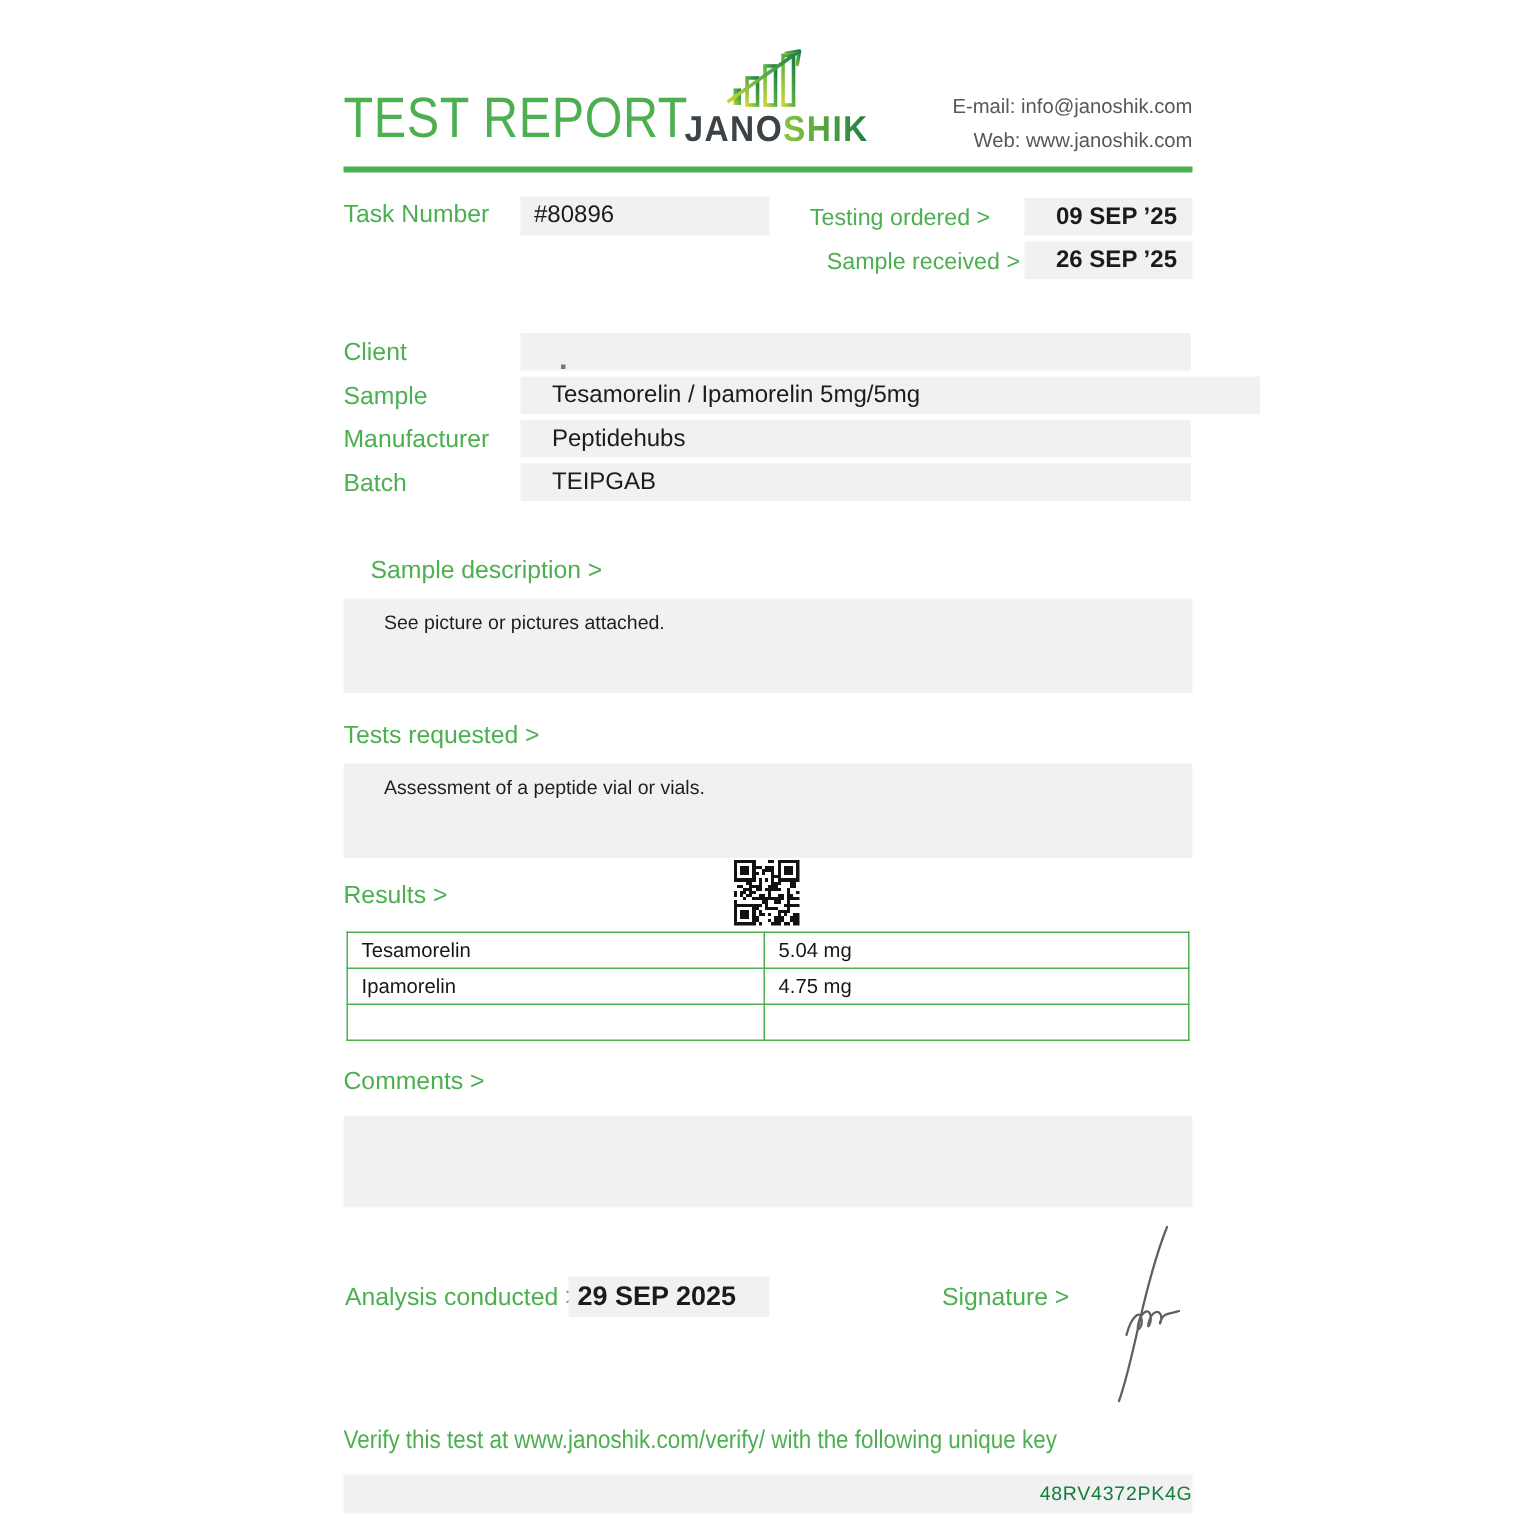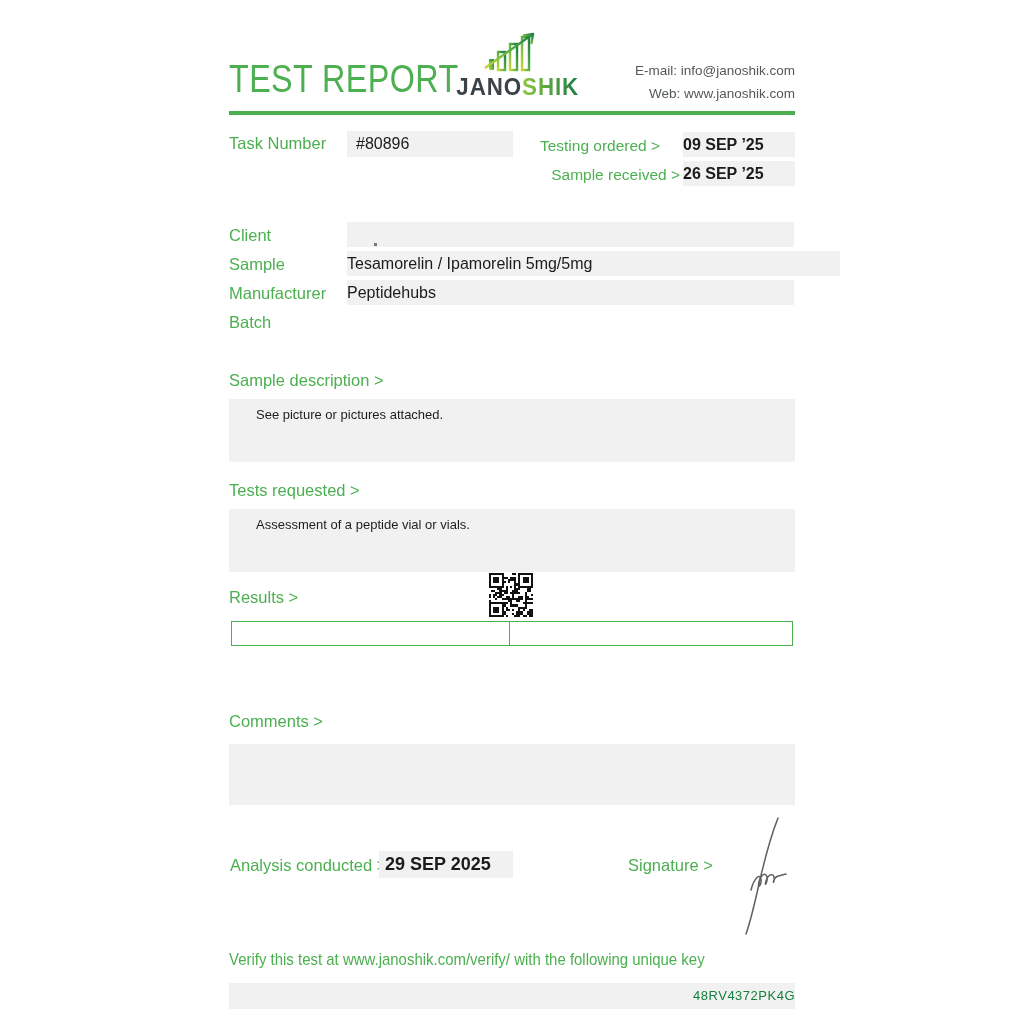--- a/index.html
+++ b/index.html
@@ -26,21 +26,21 @@
              transform:scaleX(.93);transform-origin:center top;text-align:center}
   .logo-dark{color:var(--logodark)}
   .logo-green{background:linear-gradient(90deg,#8cc63f,#1c7d43);
               -webkit-background-clip:text;background-clip:text;color:transparent}
   table.results{position:absolute;border-collapse:collapse;table-layout:fixed;width:562px}
   table.results td{border:1.5px solid var(--tborder);height:24px;
                    font-size:13.5px;color:#161616;padding:0 0 0 9px;background:#fff;white-space:nowrap}
   .verify{font-size:17px;color:var(--green);white-space:nowrap;
           transform:scaleX(.88);transform-origin:left top}
   .key-box{text-align:right;font-size:13px;letter-spacing:.5px;color:#15803d;line-height:26px}
-  .lh25{line-height:25px;padding-left:0}
+  .lh25{line-height:25px;padding-left:21px}
   .lh26{line-height:26px;padding-left:9px}
   .lh27{line-height:27px;padding-left:6px;font-size:18px;font-weight:600;white-space:nowrap}
 </style>
 </head>
 <body>
 
 <div id="page">
 
   <div class="abs title" style="left:229px;top:58px">TEST REPORT</div>
 
@@ -96,22 +96,25 @@
   <div class="gbox" style="left:347px;top:251px;width:493px;height:25px">
     <div class="val lh25">Tesamorelin / Ipamorelin 5mg/5mg</div>
   </div>
 
   <div class="abs label" style="left:229px;top:284px">Manufacturer</div>
   <div class="gbox" style="left:347px;top:280px;width:447px;height:25px">
     <div class="val lh25">Peptidehubs</div>
   </div>
 
   <div class="abs label" style="left:229px;top:313px">Batch</div>
-
-  <div class="abs heading" style="left:229px;top:371px">Sample description &gt;</div>
+  <div class="gbox" style="left:347px;top:309px;width:447px;height:25px">
+    <div class="val lh25">TEIPGAB</div>
+  </div>
+
+  <div class="abs heading" style="left:247px;top:371px">Sample description &gt;</div>
   <div class="gbox" style="left:229px;top:399px;width:566px;height:63px">
     <div class="body-txt">See picture or pictures attached.</div>
   </div>
 
   <div class="abs heading" style="left:229px;top:481px">Tests requested &gt;</div>
   <div class="gbox" style="left:229px;top:509px;width:566px;height:63px">
     <div class="body-txt">Assessment of a peptide vial or vials.</div>
   </div>
 
   <svg class="abs" style="left:489px;top:573px" width="44" height="44" viewBox="0 0 21 21" shape-rendering="crispEdges">
@@ -357,20 +360,28 @@
 
   <div class="abs heading" style="left:229px;top:588px">Results &gt;</div>
 
   <table class="results" style="left:231px;top:621px">
     <colgroup>
         <col style="width:278px">
         <col>
       </colgroup>
     <tbody>
       <tr>
+        <td>Tesamorelin</td>
+        <td>5.04 mg</td>
+      </tr>
+      <tr>
+        <td>Ipamorelin</td>
+        <td>4.75 mg</td>
+      </tr>
+      <tr>
         <td></td>
         <td></td>
       </tr>
     </tbody>
   </table>
 
   <div class="abs heading" style="left:229px;top:712px">Comments &gt;</div>
   <div class="gbox" style="left:229px;top:744px;width:566px;height:61px">
     <div class="body-txt"></div>
   </div>

